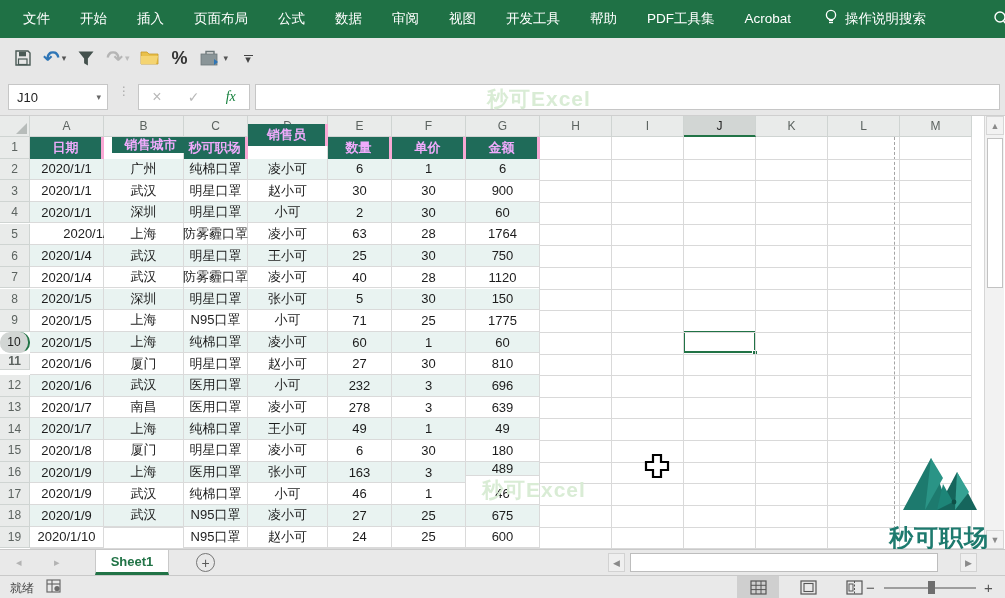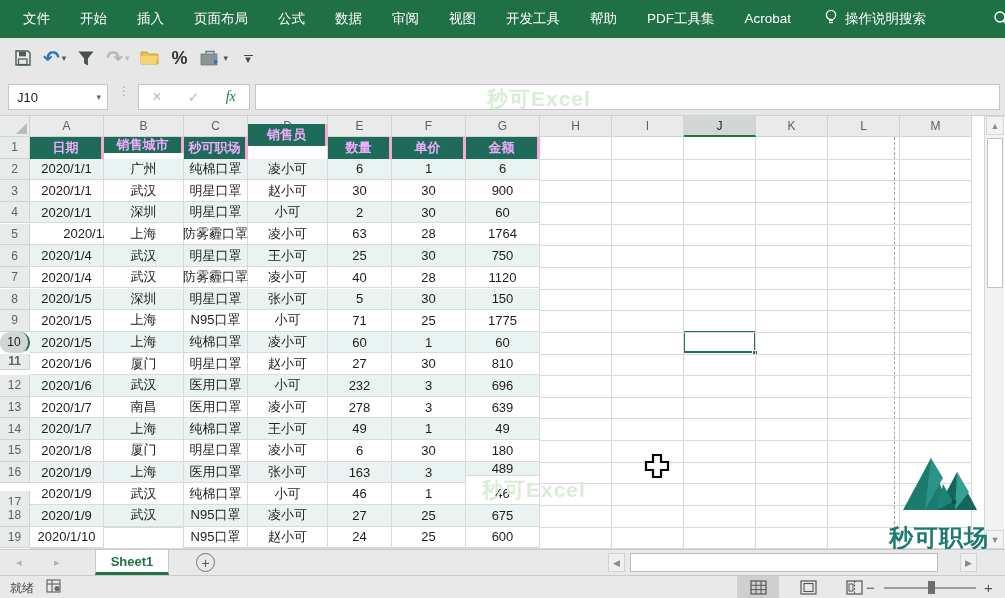--- a/index.html
+++ b/index.html
@@ -303,25 +303,25 @@
       <div class="row-hdr" style="top: 150.9px; height: 21.6px;">7</div>
       <div class="row-hdr" style="top: 172.5px; height: 21.6px;">8</div>
       <div class="row-hdr" style="top: 194.2px; height: 21.6px;">9</div>
       <div class="row-hdr sel" style="top: 215.8px; height: 21.6px; border-radius: 10px;">10</div>
       <div class="row-hdr" style="top: 237.5px; height: 16px; font-weight: bold;">11</div>
       <div class="row-hdr" style="top: 259.1px; height: 21.6px;">12</div>
       <div class="row-hdr" style="top: 280.8px; height: 21.6px;">13</div>
       <div class="row-hdr" style="top: 302.4px; height: 21.6px;">14</div>
       <div class="row-hdr" style="top: 324.1px; height: 21.6px;">15</div>
       <div class="row-hdr" style="top: 345.8px; height: 21.6px;">16</div>
-      <div class="row-hdr" style="top: 367.4px; height: 21.6px; margin-top: 8px;">17</div>
+      <div class="row-hdr" style="top: 367.4px; height: 21.6px;">17</div>
       <div class="row-hdr" style="top: 389px; height: 21.6px;">18</div>
       <div class="row-hdr" style="top: 410.7px; height: 21.6px;">19</div>
       <div class="thdr" style="left: 30px; top: 21px; width: 74px; height: 21.6px;">日期</div>
-      <div class="thdr" style="left: 104px; top: 21px; width: 80px; height: 16px;">销售城市</div>
+      <div class="thdr" style="left: 112px; top: 21px; width: 80px; height: 16px;">销售城市</div>
       <div class="thdr" style="left: 184px; top: 21px; width: 64px; height: 21.6px;">秒可职场</div>
       <div class="thdr" style="left: 248px; top: 8px; width: 80px; height: 21.6px;">销售员</div>
       <div class="thdr" style="left: 328px; top: 21px; width: 64px; height: 21.6px;">数量</div>
       <div class="thdr" style="left: 392px; top: 21px; width: 74px; height: 21.6px;">单价</div>
       <div class="thdr" style="left: 466px; top: 21px; width: 74px; height: 21.6px;">金额</div>
       <div class="tcell band" style="left: 30px; top: 42.6px; width: 74px; height: 21.6px;">2020/1/1</div>
       <div class="tcell band" style="left: 104px; top: 42.6px; width: 80px; height: 21.6px;">广州</div>
       <div class="tcell band" style="left: 184px; top: 42.6px; width: 64px; height: 21.6px;">纯棉口罩</div>
       <div class="tcell band" style="left: 248px; top: 42.6px; width: 80px; height: 21.6px;">凌小可</div>
       <div class="tcell band" style="left: 328px; top: 42.6px; width: 64px; height: 21.6px;">6</div>

